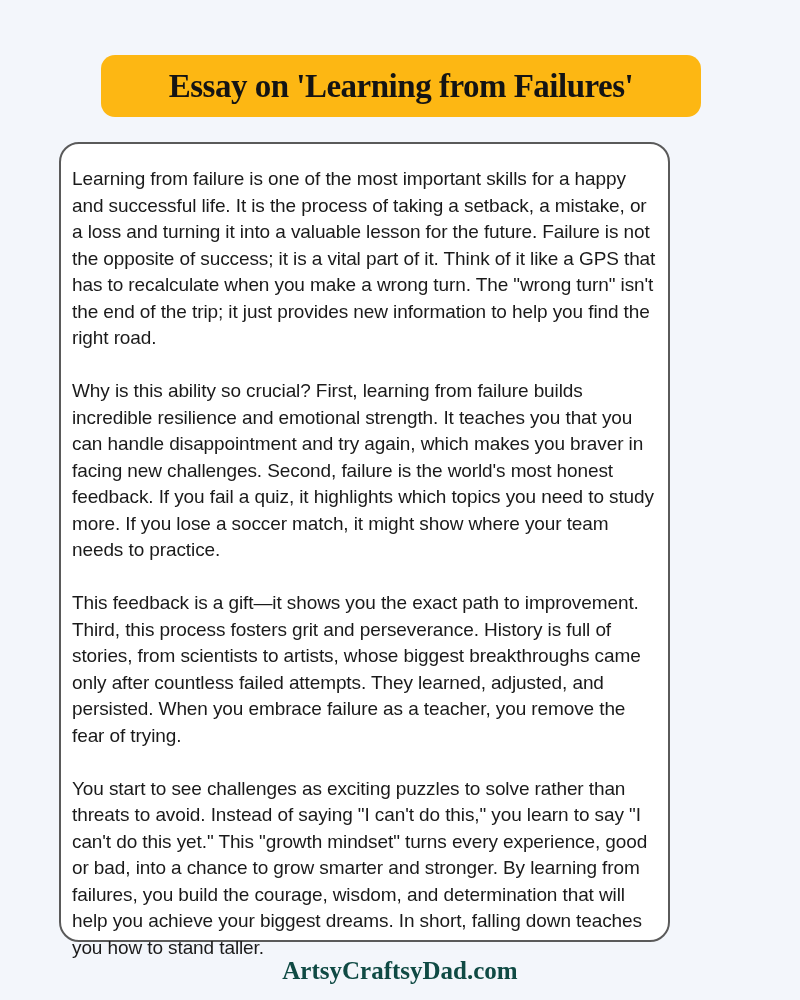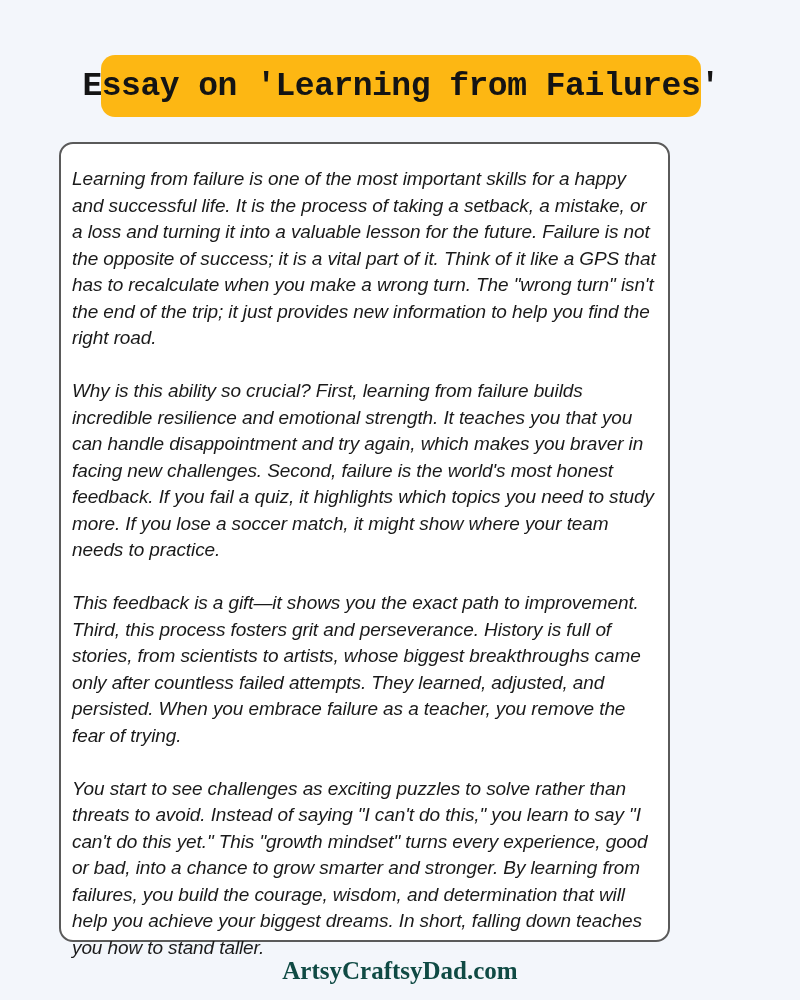--- a/index.html
+++ b/index.html
@@ -20,39 +20,38 @@
     top: 55px;
     width: 600px;
     height: 62px;
     background: #fdb713;
     border-radius: 14px;
     display: flex;
     align-items: center;
     justify-content: center;
   }
   .title-text {
-    font-family: Liberation Mono, monospace;
+    font-family: Liberation Serif, serif;
     font-size: 33px;
     font-weight: 700;
     color: #141414;
     letter-spacing: -0.5px;
     white-space: nowrap;
   }
   .essay-card {
     position: absolute;
     left: 59px;
     top: 142px;
     width: 611px;
     height: 800px;
     box-sizing: border-box;
     background: #ffffff;
     border: 2px solid #5a5a5a;
-    border-radius: 14px;
+    border-radius: 20px;
     padding: 22px 10px 0 11px;
-    font-style: italic;
   }
   .essay-paragraph {
     margin: 0 0 26.5px 0;
     font-family: "Liberation Sans", sans-serif;
     font-size: 19px;
     line-height: 26.5px;
     color: #1a1a1a;
     letter-spacing: -0.1px;
   }
   .footer-brand {

